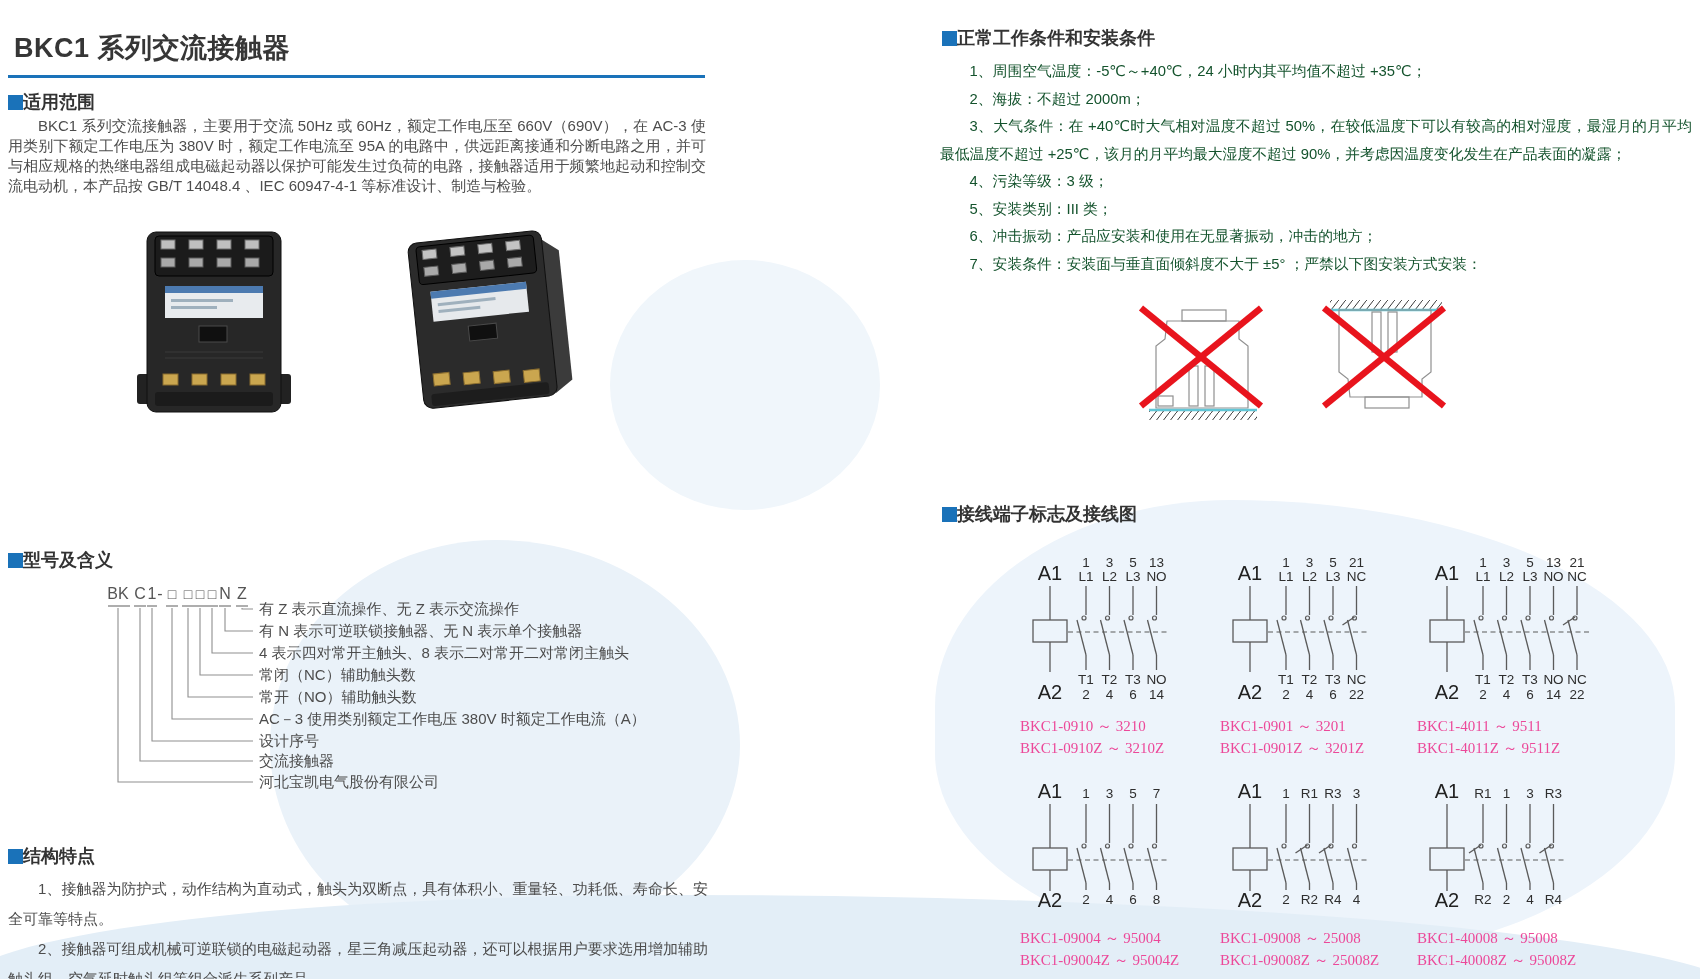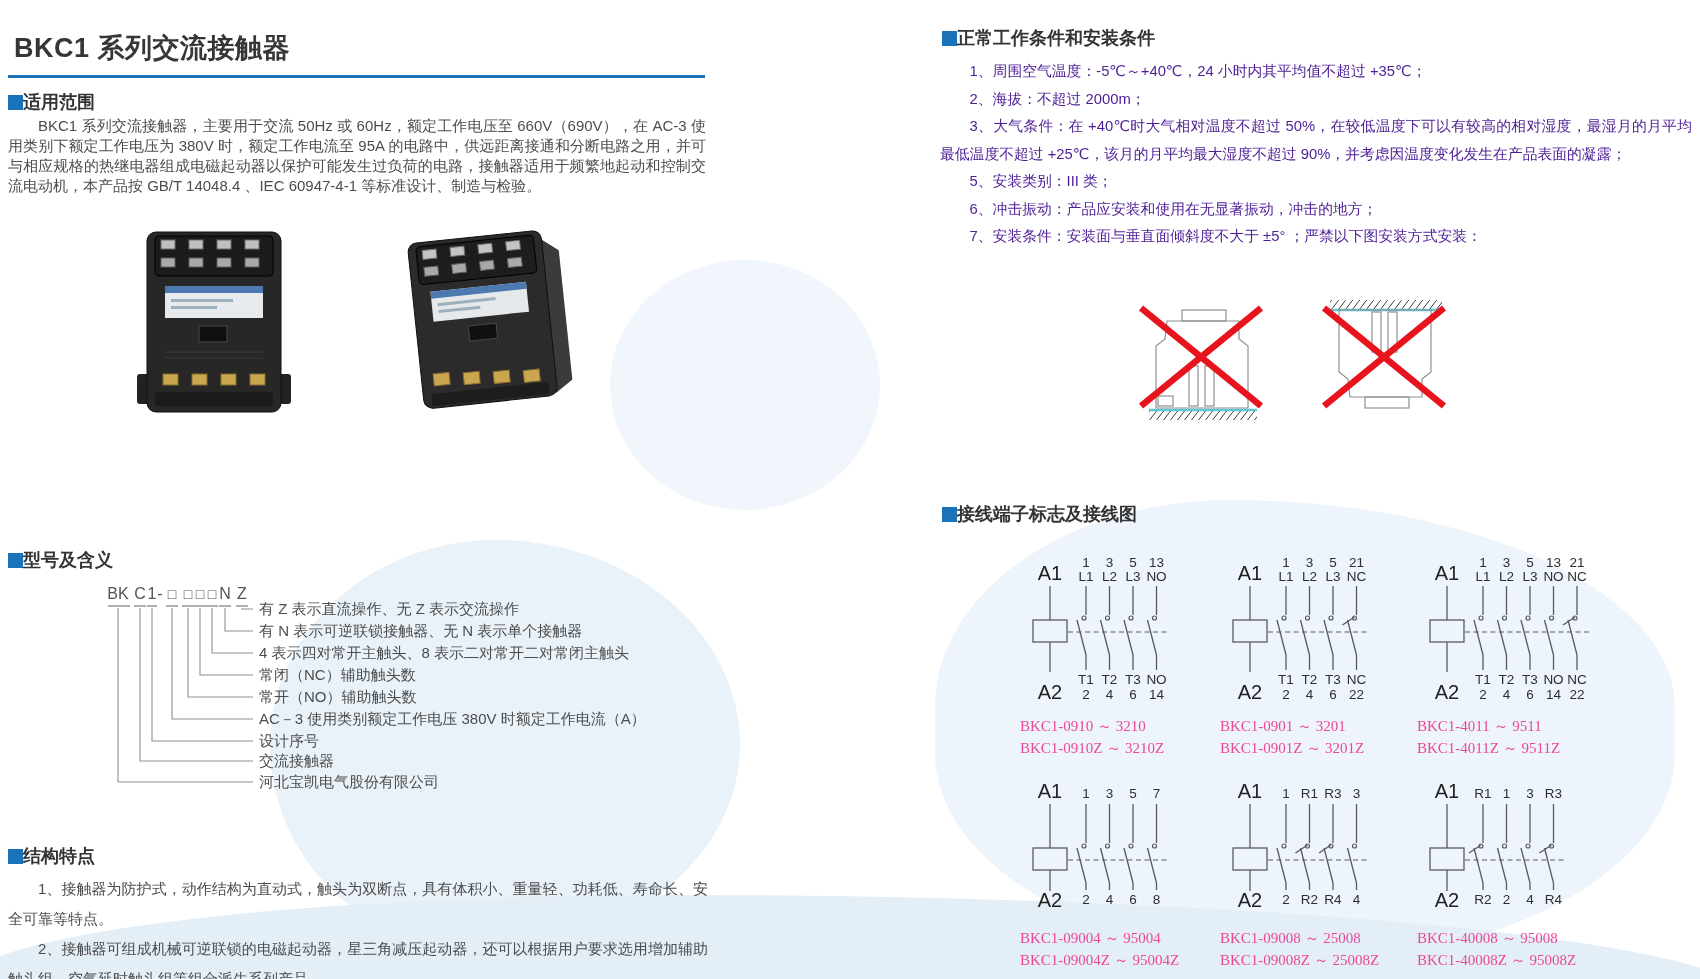--- a/index.html
+++ b/index.html
@@ -18,21 +18,21 @@
   .abs{position:absolute}
   
   #page-title{font-size:27px;font-weight:bold;color:#363636;margin-left:6px;letter-spacing:.5px}
   .rule{height:3px;background:#1a72b9;width:697px;margin-top:9px}
   
   .sec-head{display:flex;align-items:center;}
   .sec-head .sq{width:15px;height:15px;background:#1a72b9;flex:0 0 auto}
   .sec-head .t{font-size:18px;font-weight:bold;color:#333}
   
   .para{font-size:15px;line-height:20px;text-align:justify;text-indent:2em;color:#4d4d4d}
-  .cond-item{font-size:14.8px;line-height:27.5px;text-indent:2em;text-align:justify;color:#4c1d95}
+  .cond-item{font-size:14.8px;line-height:27.5px;text-indent:2em;text-align:justify;color:#14532d}
   .feat-item{font-size:15px;line-height:30px;text-indent:2em;text-align:justify;color:#4d4d4d}
   
   #wiring-grid{position:absolute;left:70px;top:528px;display:grid;grid-template-columns:200px 197px 262px;row-gap:21px}
   .wcell{display:block}
   .wsvg{display:block;margin-left:16px}
   .wcap{margin:9px 0 0 10px;font-family:"Liberation Serif","DejaVu Serif",serif;font-size:15px;color:#ec4899;line-height:22px}
   .wcap p{margin:0}
   svg text{font-family:"Liberation Sans","DejaVu Sans",sans-serif}
   #model-svg text{font-family:"Liberation Sans","DejaVu Sans",sans-serif}
 </style>
@@ -163,20 +163,21 @@
 
 <div id="right-col" class="col">
   <div class="abs sec-head" style="left:2px;top:2px">
     <span class="sq"></span>
     <span class="t">正常工作条件和安装条件</span>
   </div>
   <div id="conditions-list" class="abs" style="left:0;top:34px;width:752px">
       <p class="cond-item">1、周围空气温度：-5℃～+40℃，24 小时内其平均值不超过 +35℃；</p>
       <p class="cond-item">2、海拔：不超过 2000m；</p>
       <p class="cond-item">3、大气条件：在 +40℃时大气相对温度不超过 50%，在较低温度下可以有较高的相对湿度，最湿月的月平均最低温度不超过 +25℃，该月的月平均最大湿度不超过 90%，并考虑因温度变化发生在产品表面的凝露；</p>
+      <p class="cond-item">4、污染等级：3 级；</p>
       <p class="cond-item">5、安装类别：III 类；</p>
       <p class="cond-item">6、冲击振动：产品应安装和使用在无显著振动，冲击的地方；</p>
       <p class="cond-item">7、安装条件：安装面与垂直面倾斜度不大于 ±5° ；严禁以下图安装方式安装：</p>
     </div>
 
   <svg class="abs" style="left:187px;top:272px" width="150" height="150" viewBox="0 0 150 150">
     <defs>
       <pattern id="hb1" width="7" height="9" patternUnits="userSpaceOnUse">
         <line x1="0" y1="9" x2="7" y2="0" stroke="#3a3a3a" stroke-width="1"></line>
       </pattern>

